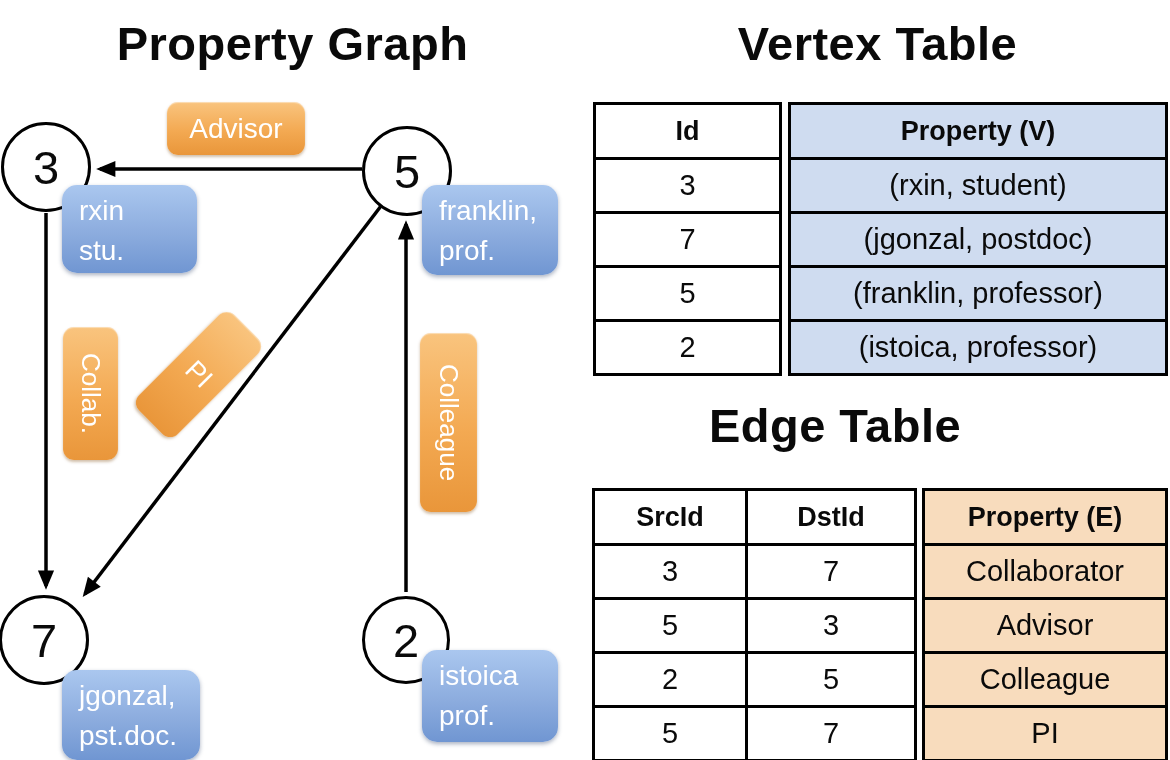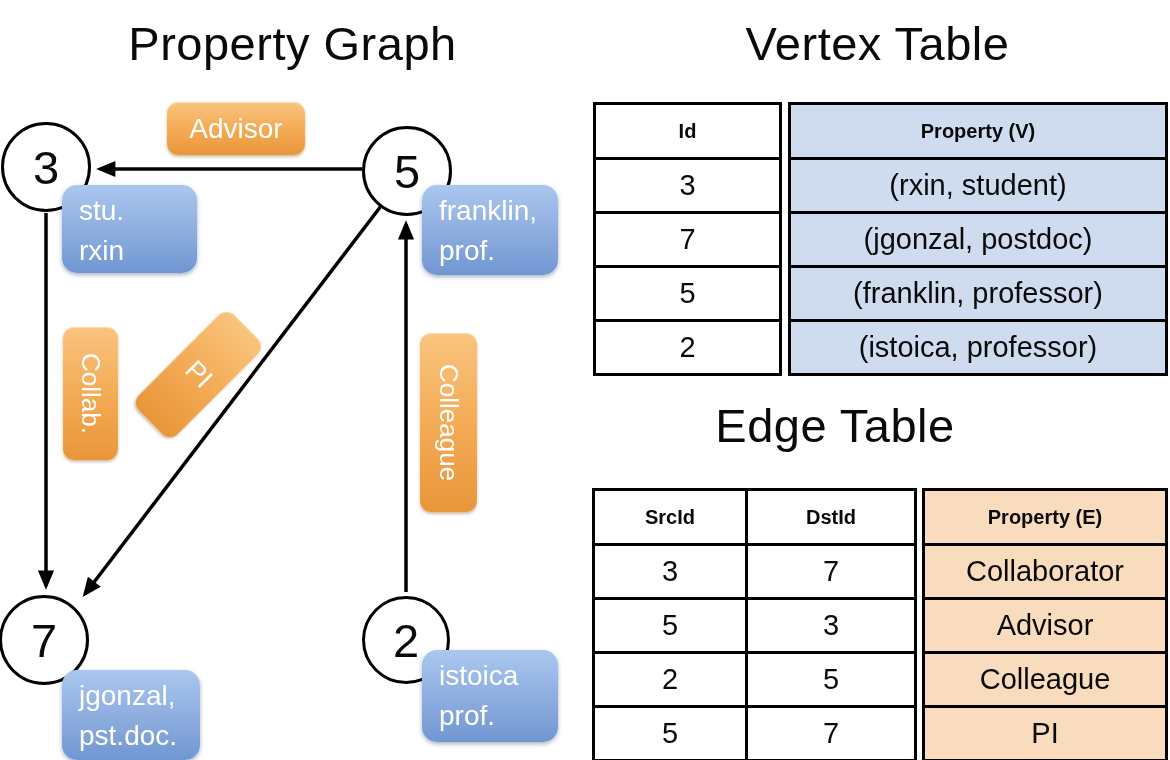--- a/index.html
+++ b/index.html
@@ -2,21 +2,21 @@
 <html><head>
 <meta charset="utf-8">
 <style>
   html,body{margin:0;padding:0;background:#fff;}
   #stage{
     position:relative;width:1170px;height:760px;overflow:hidden;
     font-family:"Liberation Sans",sans-serif;background:#fff;color:#000;
   }
   
   .big-title{
-    position:absolute;text-align:center;font-size:47px;font-weight:400;
+    position:absolute;text-align:center;font-size:47px;font-weight:700;
     letter-spacing:.5px;color:#0a0a0a;white-space:nowrap;
   }
   #pg-title{left:0;top:16px;width:585px;}
   #vt-title{left:585px;top:16px;width:585px;box-sizing:border-box;}
   #et-title{left:585px;top:398px;width:585px;padding-right:85px;box-sizing:border-box;}
 
   
   .gnode{
     position:absolute;border:3.5px solid #000;border-radius:50%;background:#fff;
     box-sizing:border-box;display:flex;align-items:center;justify-content:center;
@@ -43,21 +43,21 @@
   #colleague-label{left:420px;top:333px;width:57px;height:179px;}
 
   #edge-svg{position:absolute;left:0;top:0;z-index:1;}
 
   
   .dtable{position:absolute;border-collapse:collapse;table-layout:fixed;}
   .dtable td{
     border:3px solid #000;text-align:center;vertical-align:middle;
     font-size:29px;color:#0a0a0a;padding:0;overflow:hidden;white-space:nowrap;
   }
-  .dtable td.hdr{font-weight:bold;font-size:20px;}
+  .dtable td.hdr{font-weight:bold;font-size:27px;}
   .bluefill td{background:#cfdcf0;}
   .orangefill td{background:#f8dcbd;}
   #vt-id{left:593px;top:102px;width:189px;}
   #vt-prop{left:788px;top:102px;width:380px;}
   #et-srcdst{left:592px;top:488px;width:325px;}
   #et-prop{left:922px;top:488px;width:246px;}
   .hrow{height:55px;} .drow{height:54px;}
 </style>
 </head>
 <body>
@@ -85,22 +85,22 @@
     <span>5</span>
   </div>
   <div class="gnode" style="left:-1px;top:595px;width:90px;height:90px;">
     <span>7</span>
   </div>
   <div class="gnode" style="left:362px;top:596px;width:88px;height:88px;">
     <span>2</span>
   </div>
 
   <div class="vbox" style="left:62px;top:185px;width:135px;height:88px;">
+    <div>rxin</div>
     <div>stu.</div>
-    <div>rxin</div>
   </div>
   <div class="vbox" style="left:422px;top:185px;width:136px;height:90px;">
     <div>franklin,</div>
     <div>prof.</div>
   </div>
   <div class="vbox" style="left:62px;top:650px;width:138px;height:90px;margin-top:20px;">
     <div>jgonzal,</div>
     <div>pst.doc.</div>
   </div>
   <div class="vbox" style="left:422px;top:650px;width:136px;height:92px;">

